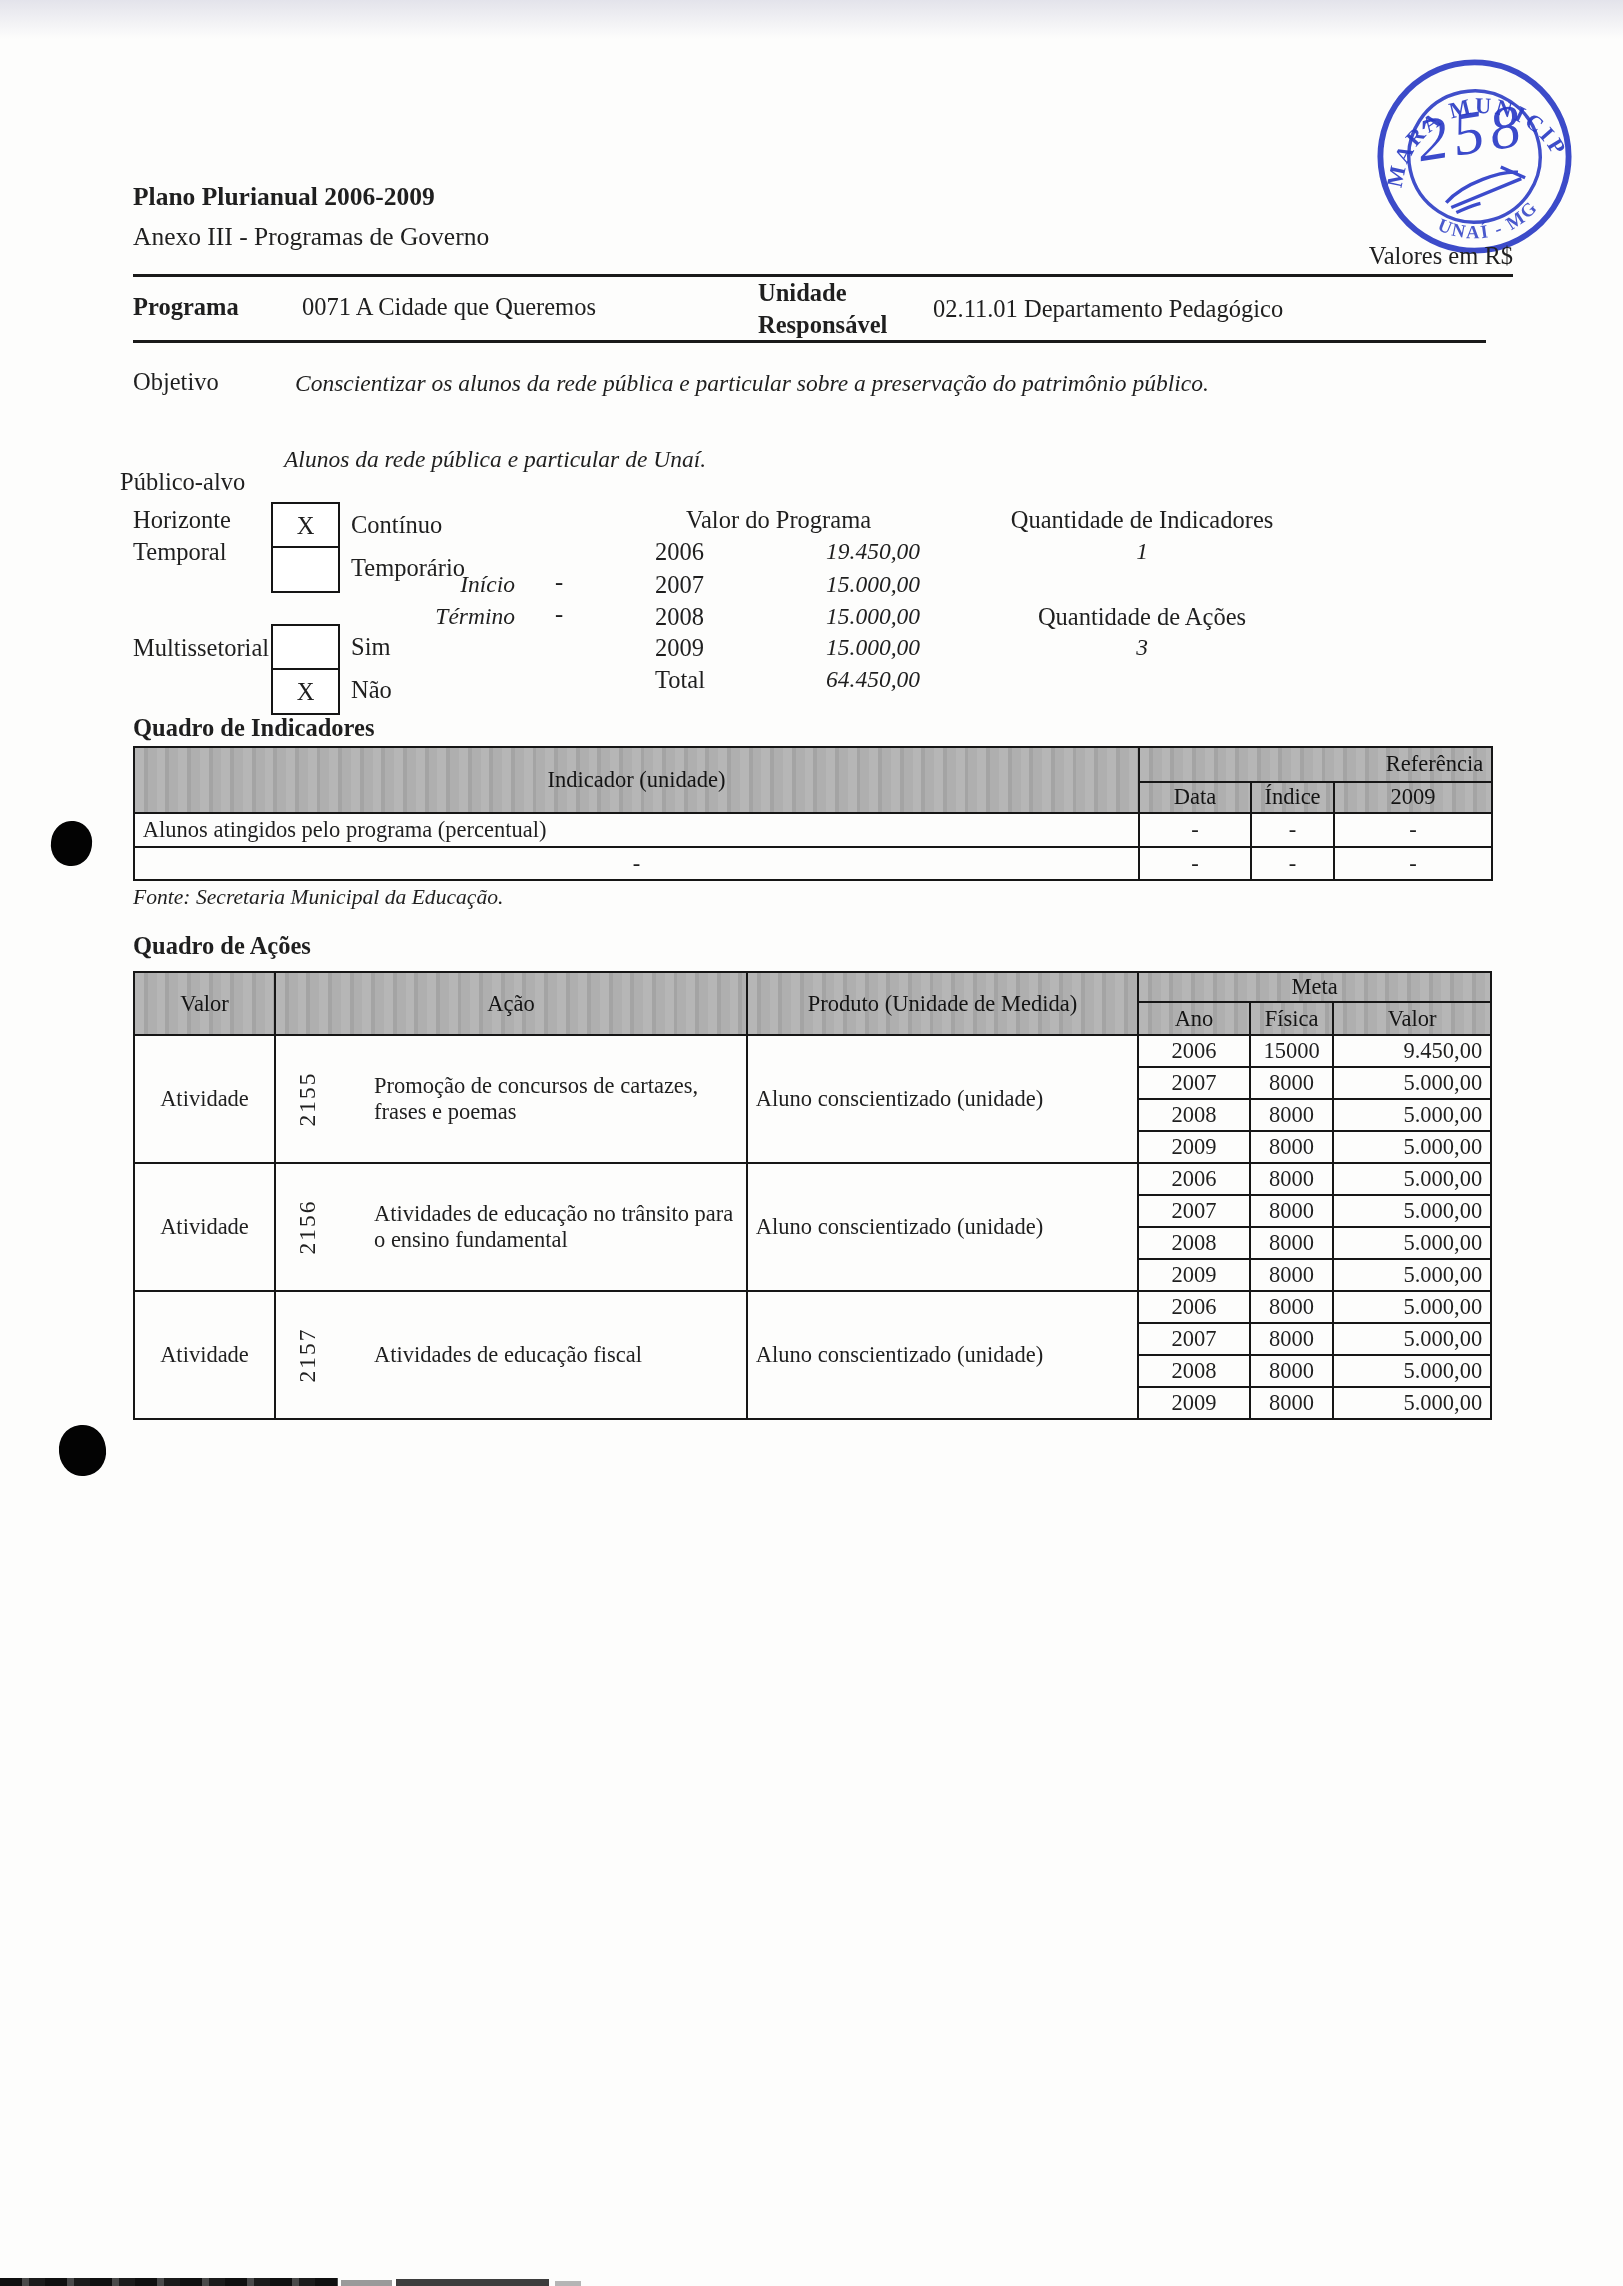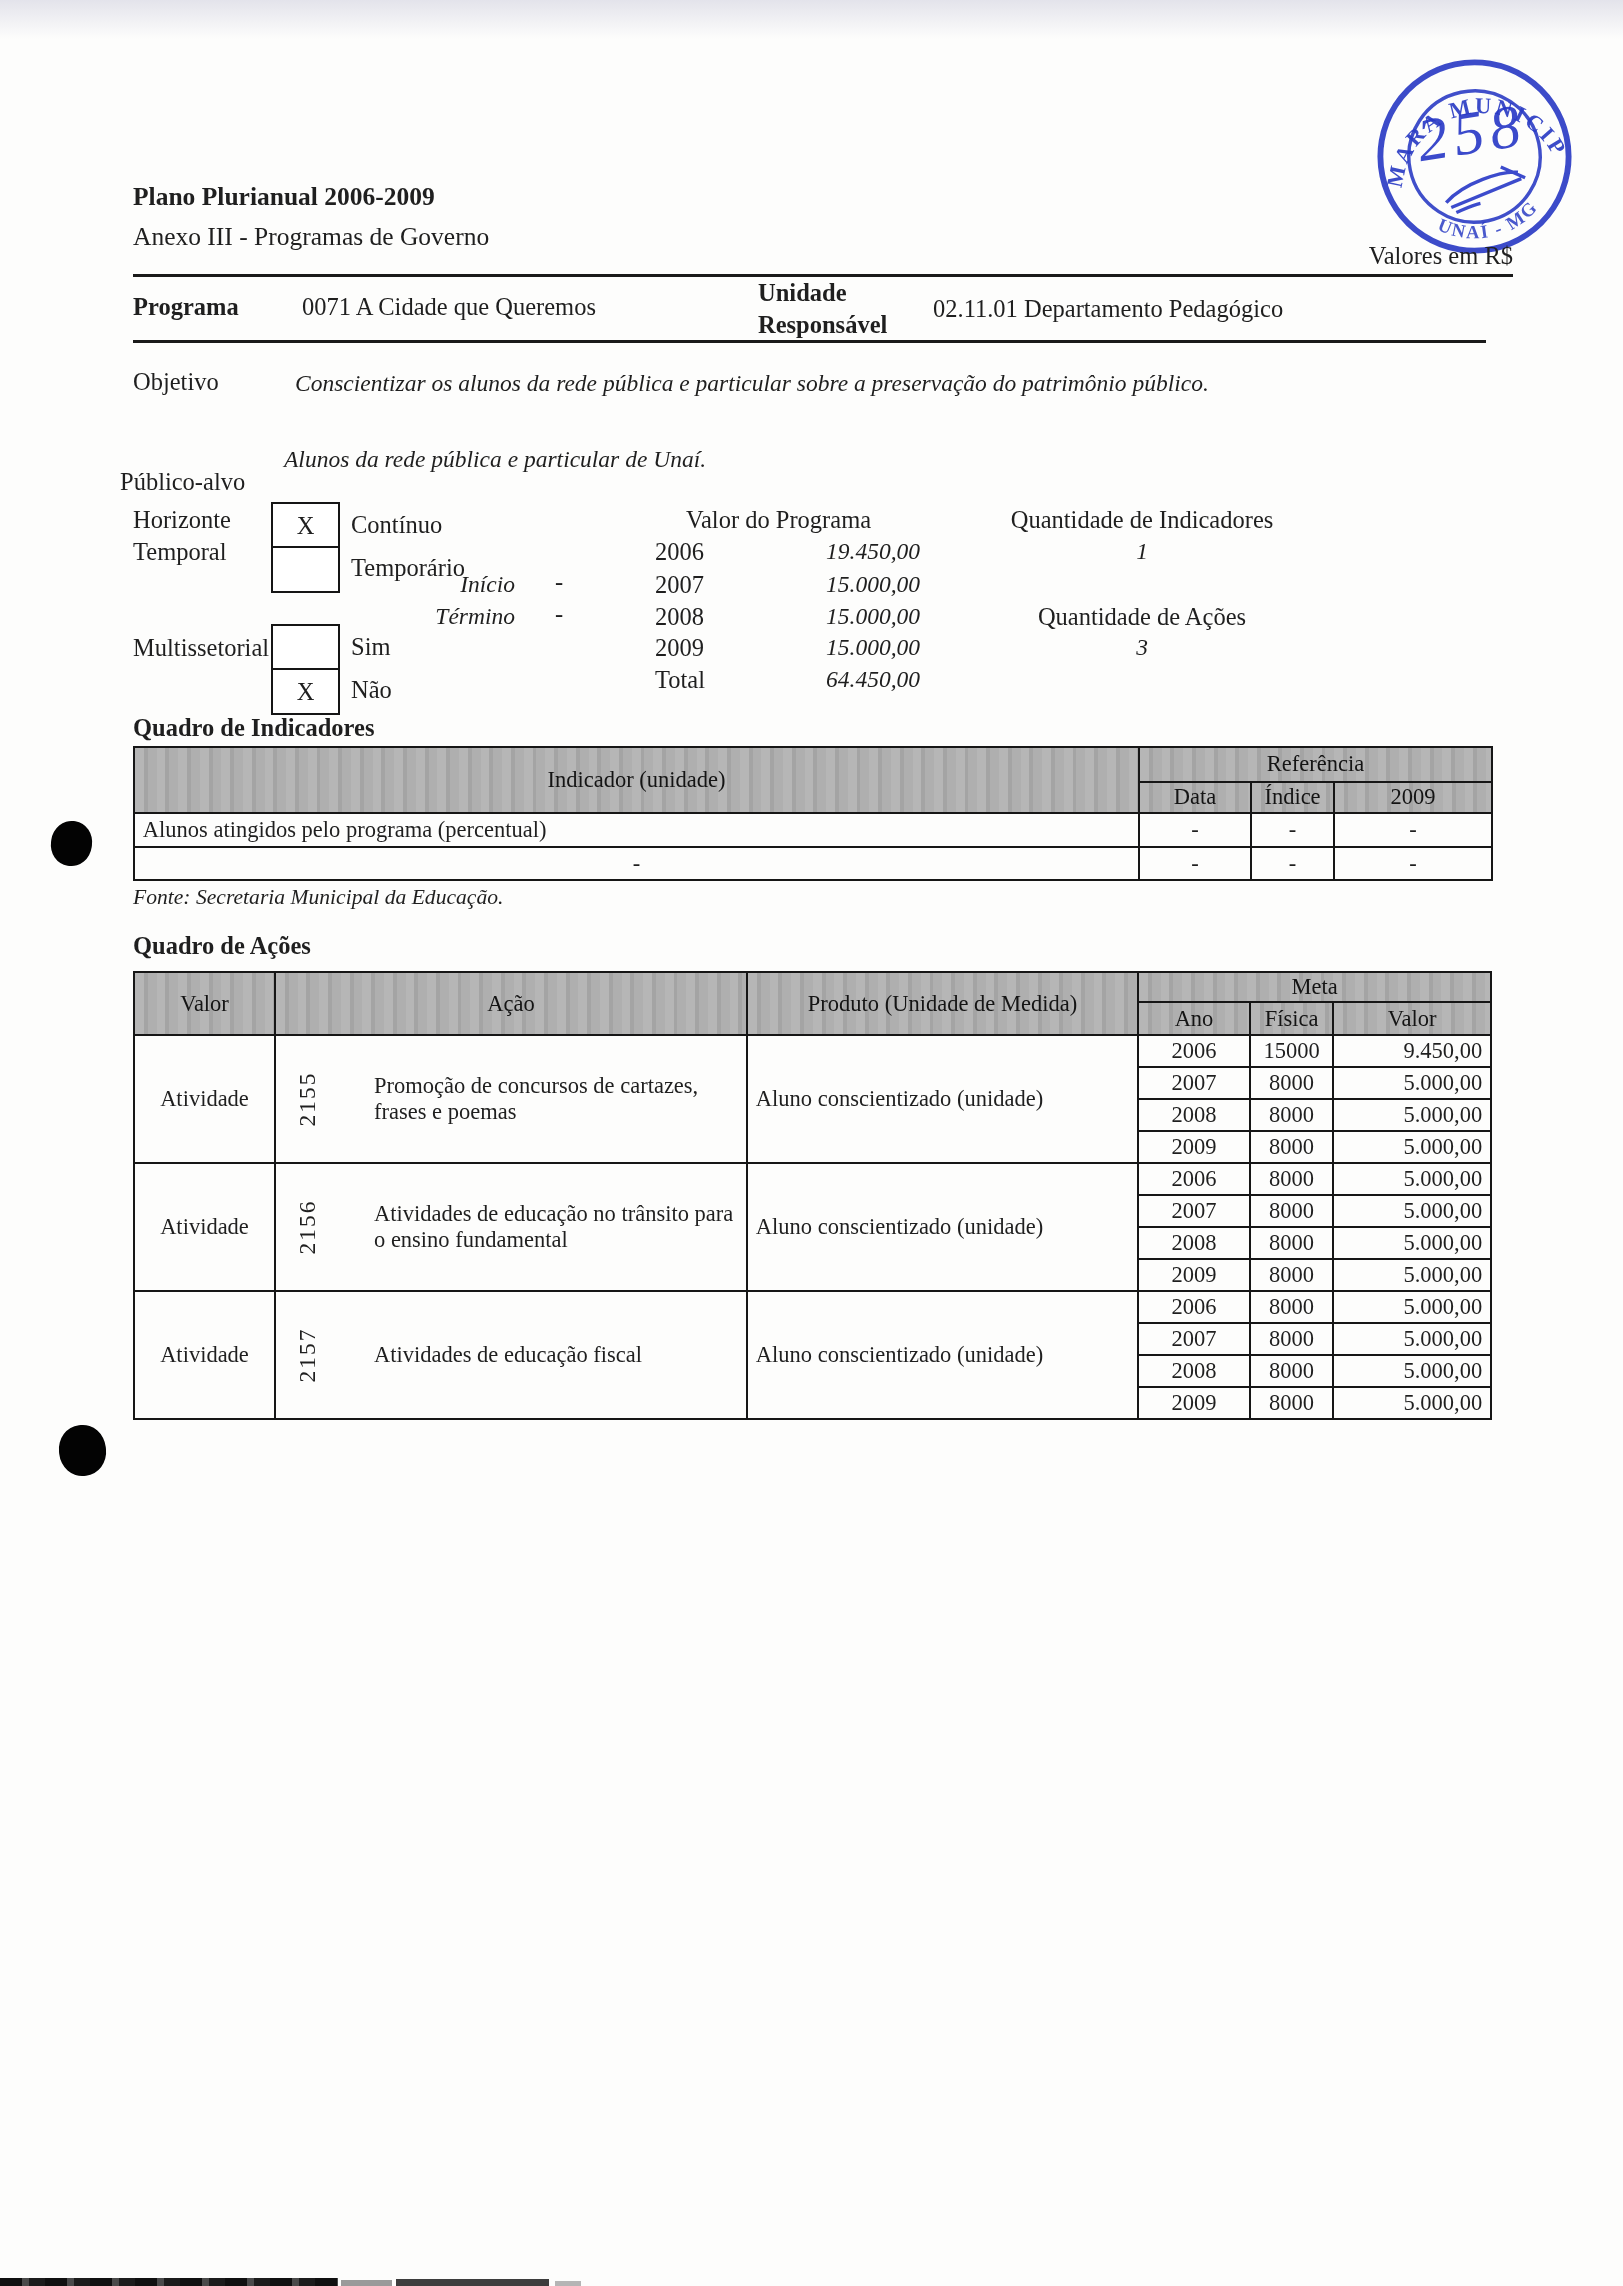--- a/index.html
+++ b/index.html
@@ -153,21 +153,21 @@
   <table class="doc abs" style="left:133px;top:746px;width:1358px;">
     <colgroup>
         <col style="width:1005px">
         <col style="width:112px">
         <col style="width:83px">
         <col style="width:158px">
       </colgroup>
     <tbody>
         <tr>
       <td class="gray" rowspan="2" style="height:64px;">Indicador (unidade)</td>
-      <td class="gray" colspan="3" style="height:32px;">Referência</td>
+      <td class="gray" colspan="3" style="height:32px;text-align:right;">Referência</td>
     </tr>
     <tr class="hdrsep">
       <td class="gray" style="height:29px;">Data</td>
       <td class="gray">Índice</td>
       <td class="gray">2009</td>
     </tr>
     <tr>
       <td style="height:32px;">Alunos atingidos pelo programa (percentual)</td>
       <td class="ctr">-</td>
       <td class="ctr">-</td>

